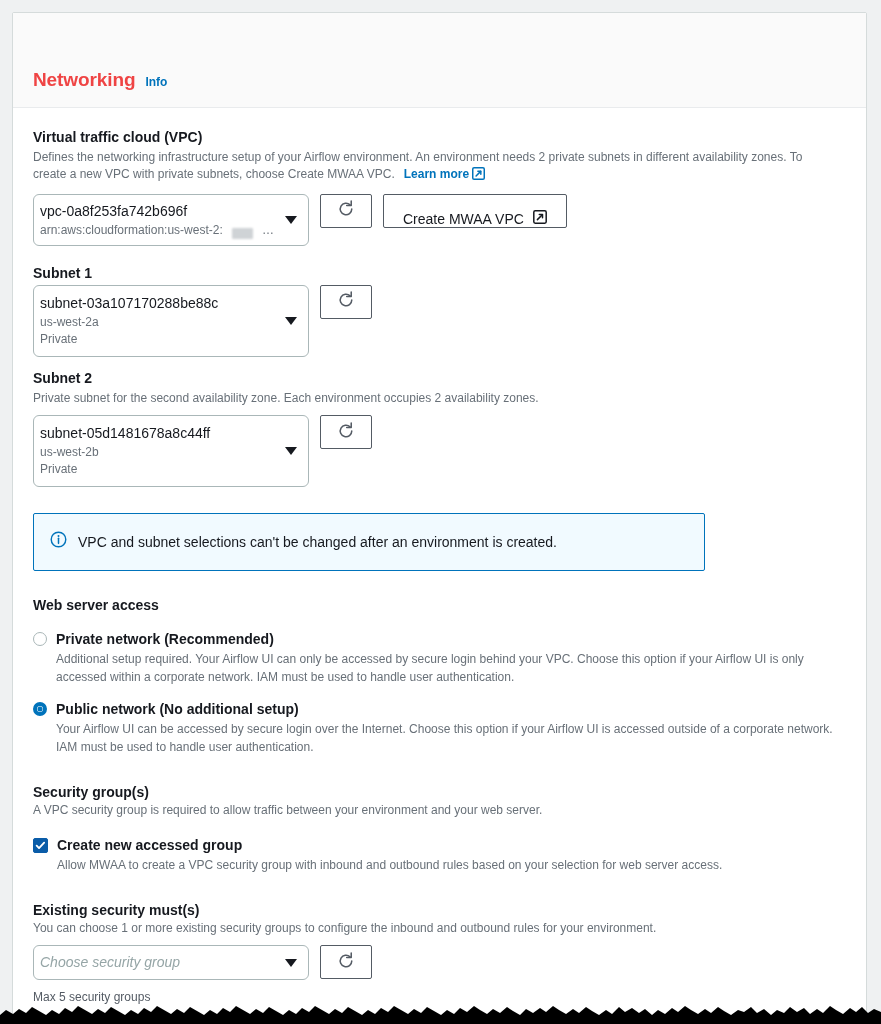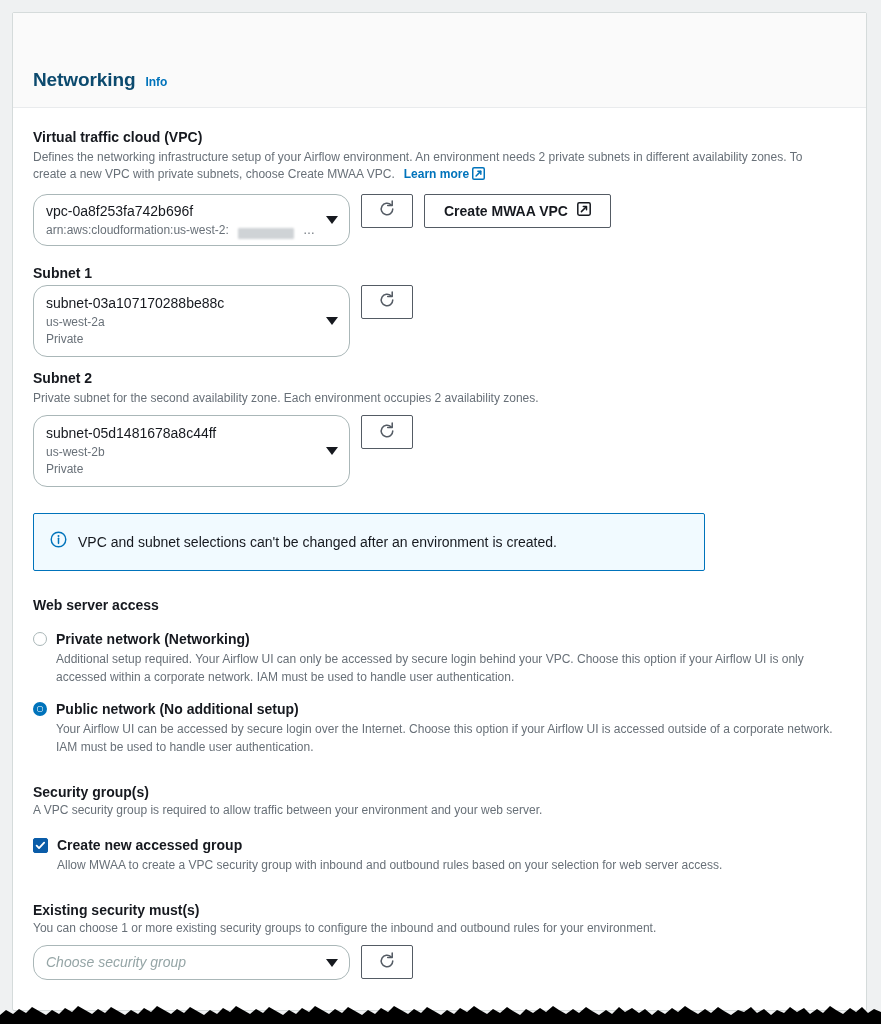--- a/index.html
+++ b/index.html
@@ -36,21 +36,21 @@
     background: #fafafa;
     border-bottom: 1px solid #e9ebed;
     padding: 18px 20px 16px 20px;
     display: flex;
     align-items: baseline;
     gap: 10px;
   }
   .card-title {
     font-size: 19px;
     font-weight: bold;
-    color: #0c4a6e;
+    color: #ef4444;
     letter-spacing: -0.1px;
   }
   .info-link {
     font-size: 12px;
     font-weight: bold;
     color: #0073bb;
     text-decoration: none;
     cursor: pointer;
     margin-top: 44px;
   }
@@ -92,26 +92,26 @@
 
   
   .control-row {
     display: flex;
     align-items: flex-start;
     gap: 11px;
   }
 
   .select {
     position: relative;
-    width: 317px;
+    width: 276px;
     min-height: 32px;
     border: 1px solid #aab7b8;
-    border-radius: 14px;
-    background: #ffffff;
-    padding: 6px 34px 6px 12px;
+    border-radius: 6px;
+    background: #ffffff;
+    padding: 6px 34px 6px 6px;
     cursor: pointer;
   }
   .select.tall { padding-top: 7px; padding-bottom: 7px; }
   .select-main {
     font-size: 14px;
     color: #16191f;
     line-height: 1.5;
     white-space: nowrap;
     overflow: hidden;
   }
@@ -168,24 +168,24 @@
   }
 
   .btn {
     height: 34px;
     border: 1px solid #545b64;
     border-radius: 2px;
     background: #ffffff;
     color: #16191f;
     font-family: "Liberation Sans", sans-serif;
     font-size: 14px;
-    font-weight: bold;
+    font-weight: normal;
     padding: 0 19px;
     display: inline-flex;
-    align-items: center;
+    align-items: flex-end;
     gap: 9px;
     cursor: pointer;
     white-space: nowrap;
   }
 
   
   .alert {
     margin: 26px 0 0 0;
     background: #f1faff;
     border: 1px solid #0073bb;
@@ -399,21 +399,21 @@
 
       <div class="spacer-26"></div>
 
       <div class="field">
         <div class="section-title">Web server access</div>
         <div style="height:14px"></div>
 
         <div class="choice">
           <span class="radio"></span>
           <div class="choice-body">
-            <div class="choice-label bold">Private network (Networking)</div>
+            <div class="choice-label bold">Private network (Recommended)</div>
             <div class="choice-desc">Additional setup required. Your Airflow UI can only be accessed by secure login behind your VPC. Choose this option if your Airflow UI is only accessed within a corporate network. IAM must be used to handle user authentication.</div>
           </div>
         </div>
 
         <div style="height:11px"></div>
 
         <div class="choice">
           <span class="radio checked"></span>
           <div class="choice-body">
             <div class="choice-label bold">Public network (No additional setup)</div>
@@ -454,20 +454,21 @@
             <span class="caret"></span>
           </div>
           <button class="icon-btn">
             <span><svg width="18" height="18" viewBox="0 0 20 20">
                   <path d="M16.4 10a6.4 6.4 0 1 1-1.9-4.55" fill="none" stroke="#545b64" stroke-width="1.7" stroke-linecap="round"></path>
                   <path d="M10.6 5.1 L15.6 5.1 L15.6 0.3" fill="none" stroke="#545b64" stroke-width="1.7" stroke-linecap="round" stroke-linejoin="round" transform="translate(0.2,0.9)"></path>
                 </svg></span>
           </button>
         </div>
 
+        <div class="helper-text">Max 5 security groups</div>
       </div>
 
     </div>
   </div>
 
   <svg class="torn" viewBox="0 0 881 26" preserveAspectRatio="none">
     <path fill="#000000" d="M0,26 L881,26 L881,14 L874,11 L868,15 L862,9 L856,14 L850,10 L843,16 L836,12 L830,8 L823,15 L817,11 L810,16 L804,10 L797,14 L790,9 L784,15 L777,12 L771,17 L764,11 L757,15 L751,9 L744,14 L738,12 L731,17 L724,13 L718,9 L711,15 L705,11 L698,16 L691,12 L685,8 L678,14 L672,10 L665,16 L658,12 L652,17 L645,11 L639,15 L632,10 L625,14 L619,9 L612,16 L606,12 L599,17 L592,13 L586,9 L579,15 L573,11 L566,16 L559,12 L553,8 L546,14 L540,10 L533,15 L526,11 L520,17 L513,13 L507,9 L500,15 L493,11 L487,16 L480,12 L474,8 L467,14 L460,10 L454,16 L447,12 L441,17 L434,13 L427,9 L421,15 L414,11 L408,16 L401,12 L394,8 L388,14 L381,10 L375,16 L368,12 L362,17 L355,13 L348,9 L342,15 L335,11 L329,16 L322,12 L315,8 L309,14 L302,10 L296,16 L289,12 L283,17 L276,13 L269,9 L263,15 L256,11 L250,16 L243,12 L236,8 L230,14 L223,10 L217,16 L210,12 L204,17 L197,13 L190,9 L184,15 L177,11 L171,16 L164,12 L157,8 L151,14 L144,10 L138,16 L131,12 L125,17 L118,13 L111,9 L105,15 L98,11 L92,16 L85,12 L78,8 L72,14 L65,10 L59,16 L52,12 L46,17 L39,13 L32,9 L26,15 L19,11 L13,16 L6,12 L0,17 Z"></path>
   </svg>
 
 </div>

